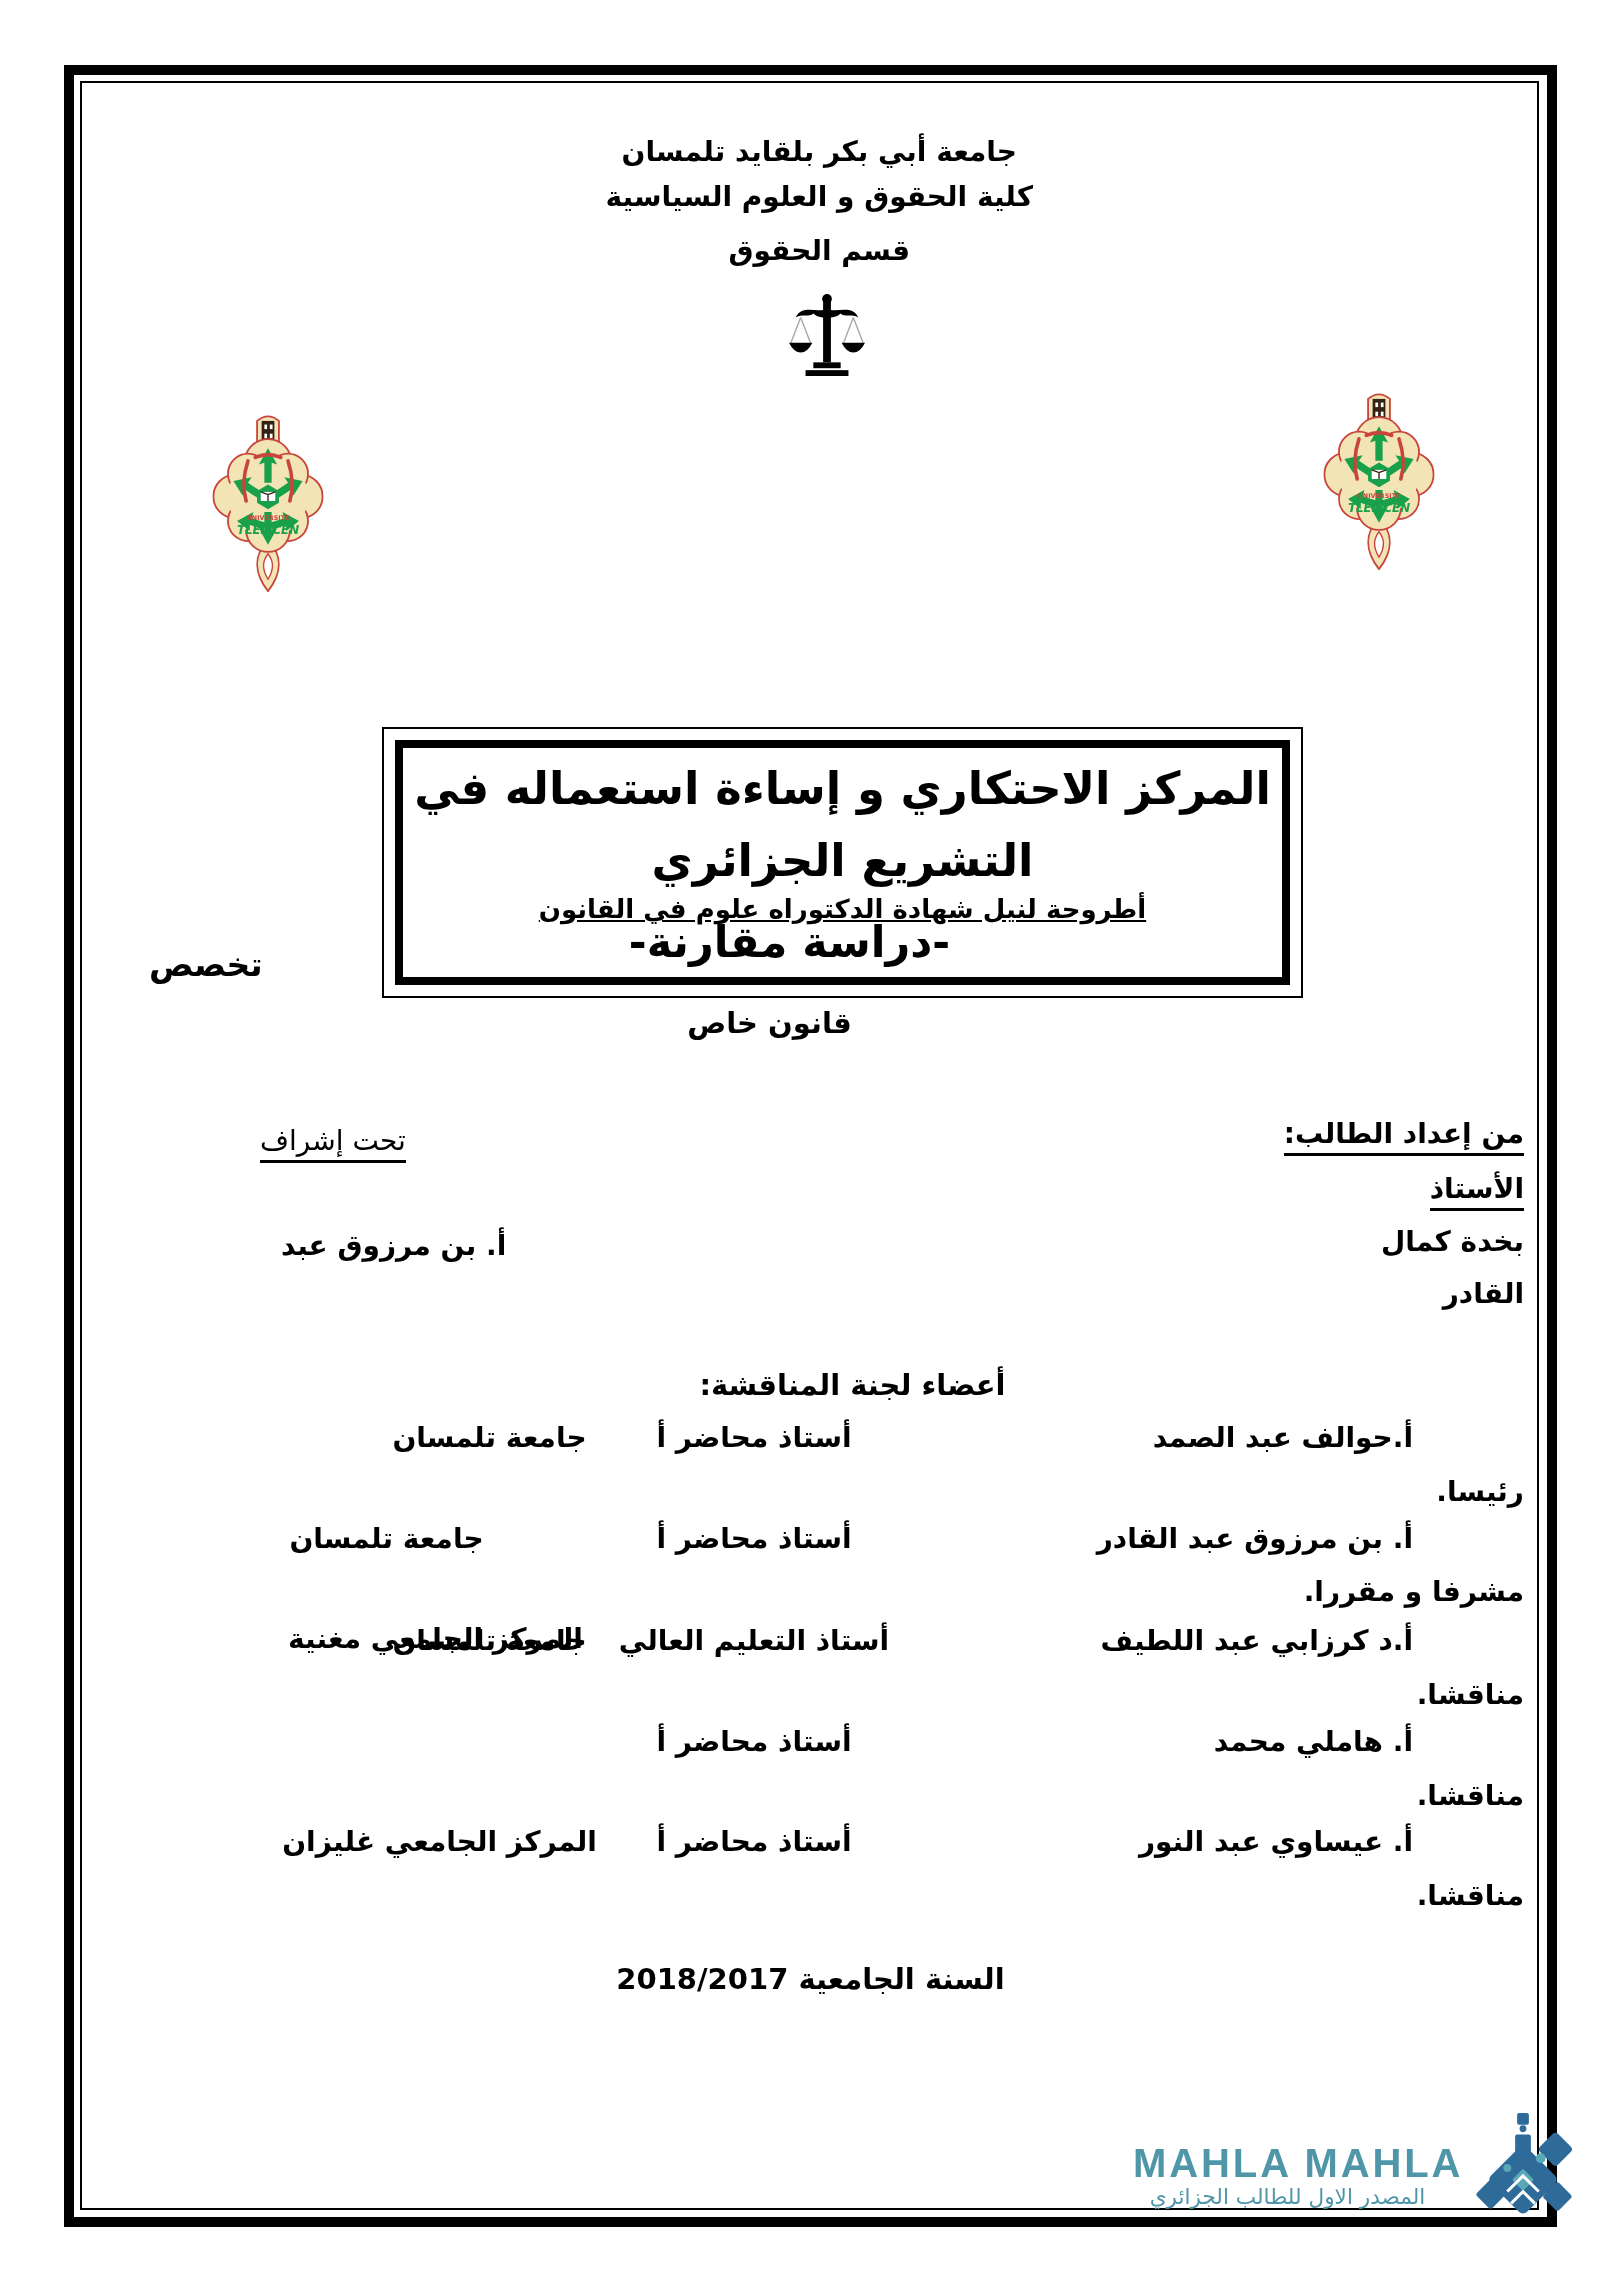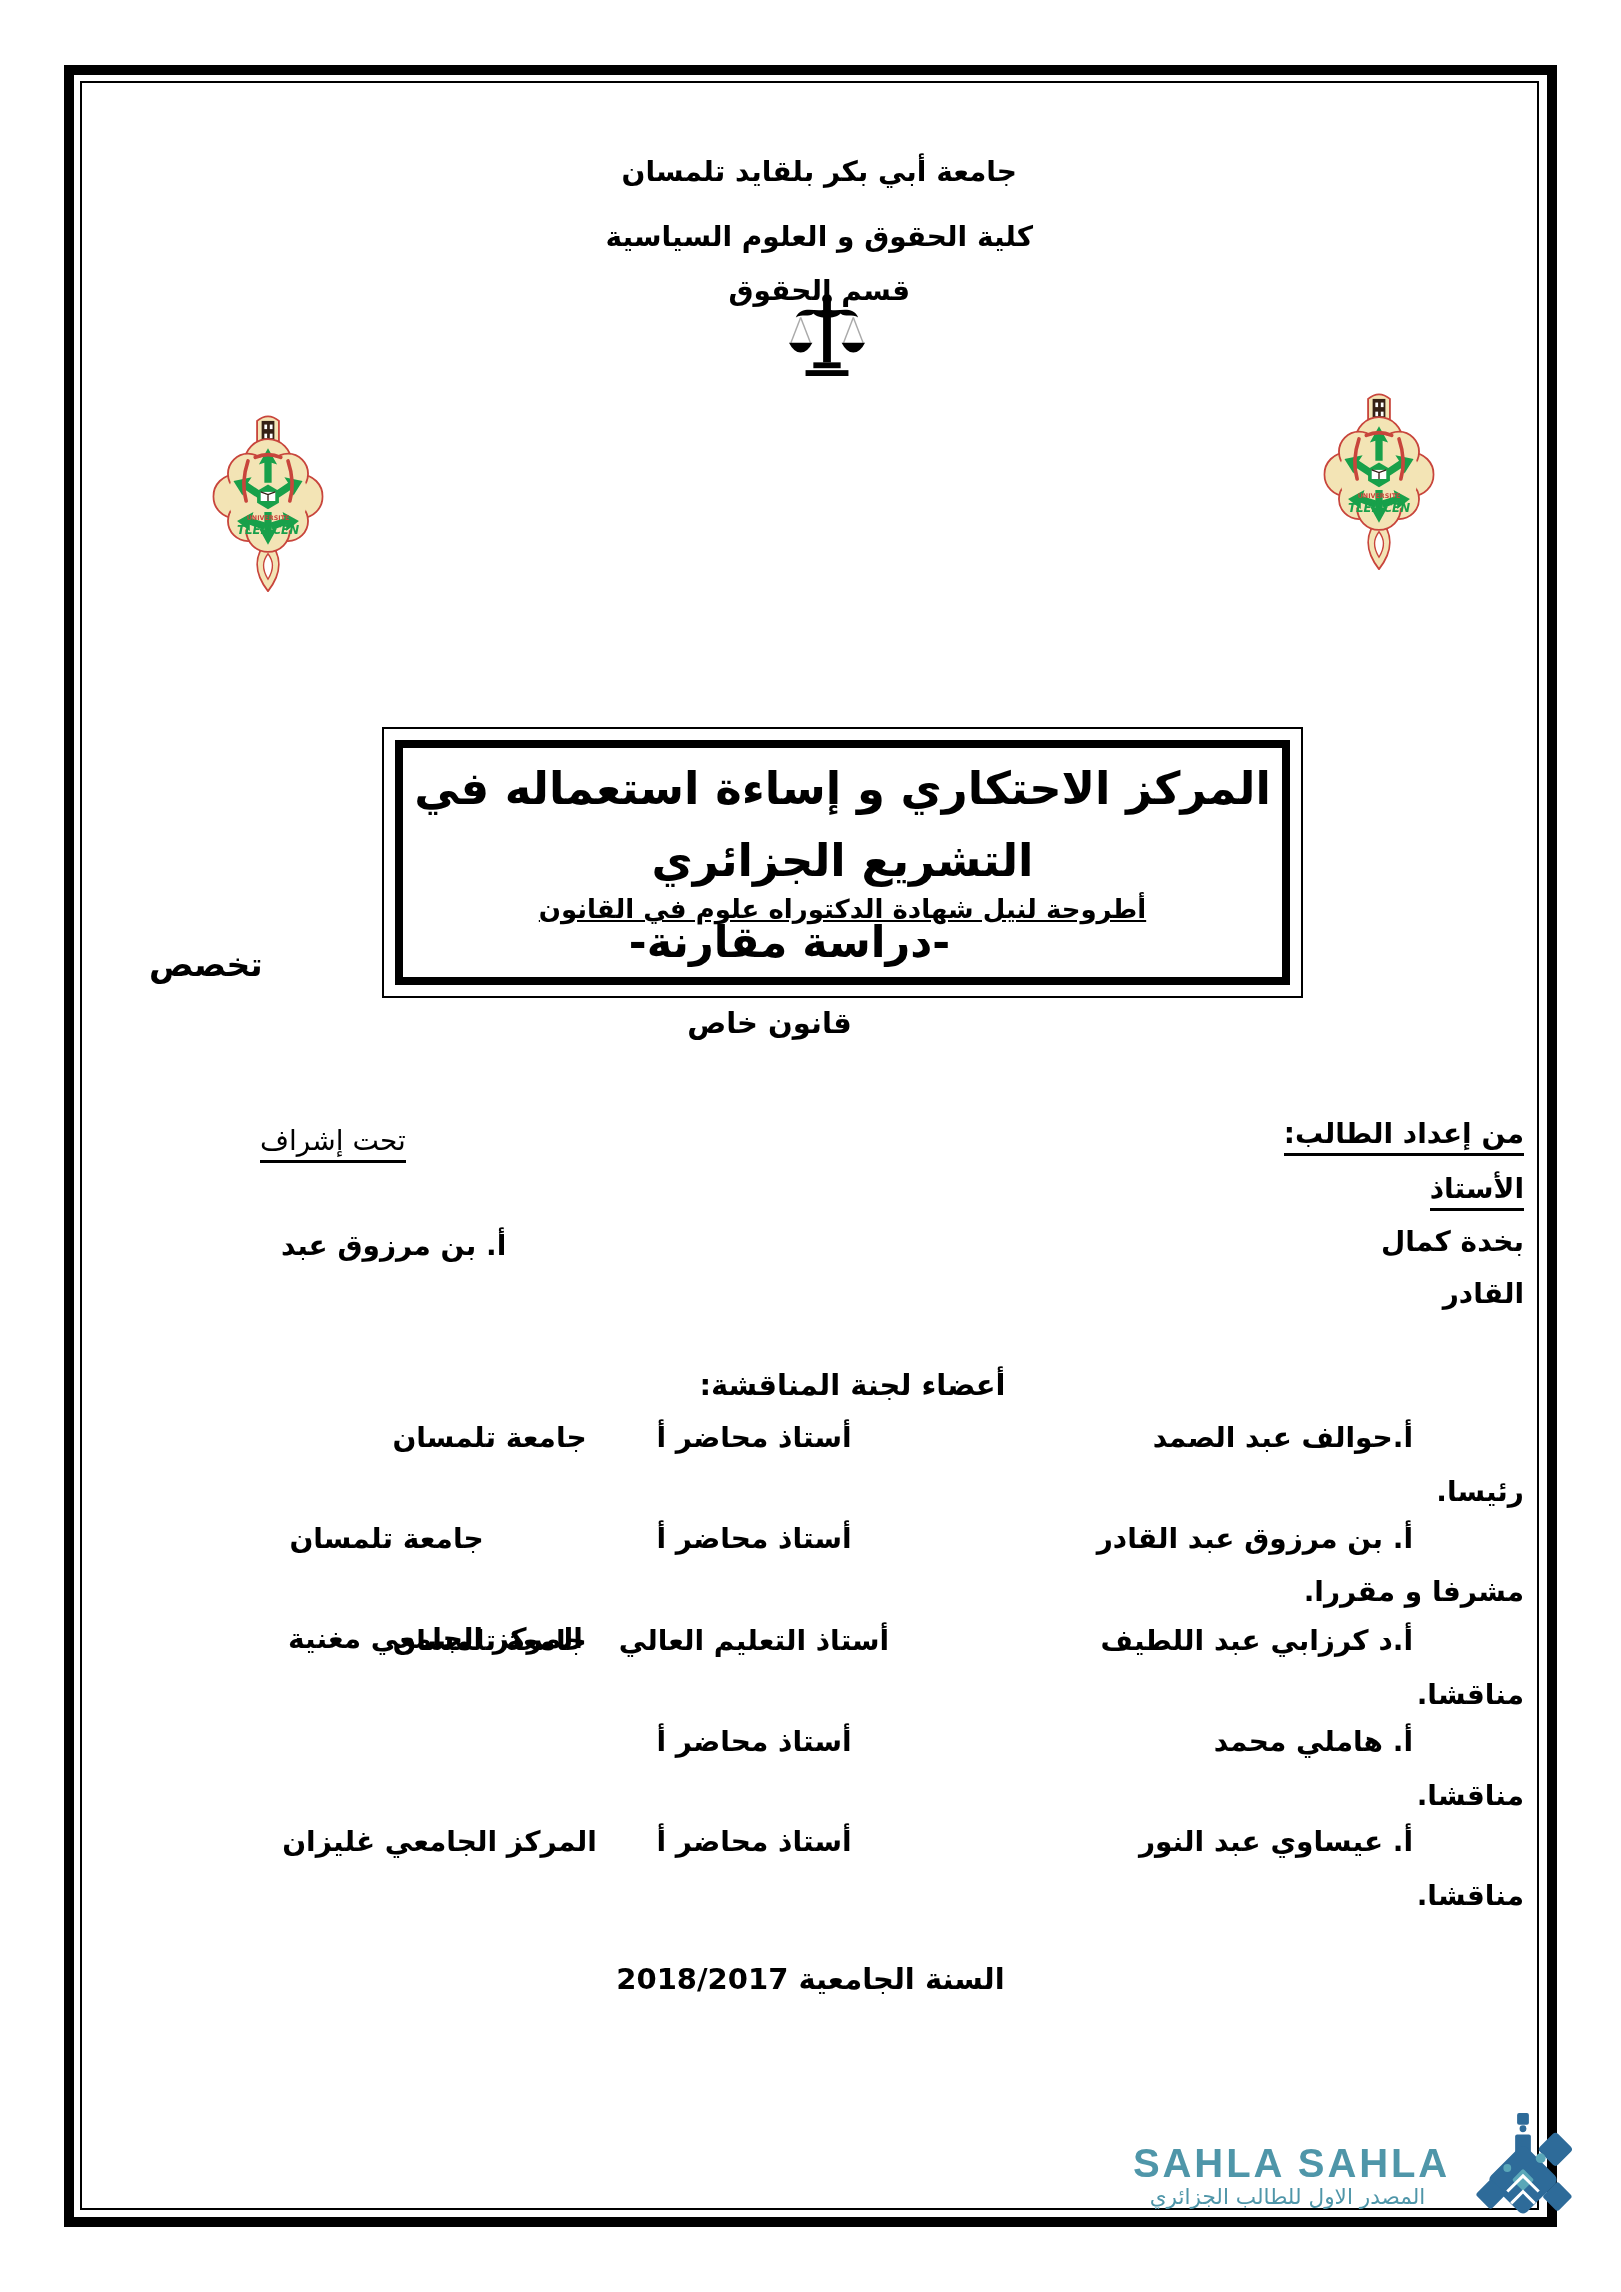--- a/index.html
+++ b/index.html
@@ -6,21 +6,21 @@
   html,body { width:1621px; height:2293px; background:#fff; overflow:hidden; position:relative;
               font-family:"DejaVu Sans", sans-serif; color:#000; }
   .abs { position:absolute; }
 
   
   .frame-outer { left:64px; top:65px; width:1493px; height:2162px; border:10.8px solid #000; }
   .frame-inner { left:80px; top:81px; width:1459px; height:2129px; border:2.9px solid #000; }
 
   
   .header { left:0; right:0; top:129px; text-align:center; padding-left:17.6px; font-weight:bold; }
-  .header .h-line { font-size:28px; line-height:45px; direction:rtl;margin-top:20px; }
+  .header .h-line { font-size:28px; line-height:45px; direction:rtl; }
   .header .h-dept { font-size:28px; line-height:39px; margin-top:11.8px; direction:rtl; }
   .scales { left:788px; top:292px; width:78px; height:90px; }
 
   
   .logo-left  { left:212px; top:410px; width:112px; height:182px; }
   .logo-right { left:1323px; top:388px; width:112px; height:182px; }
 
   
   .tbox { left:382px; top:727px; width:921px; height:271px; border:2.9px solid #000; padding:11px; }
   .tbox-inner { width:100%; height:100%; border:8.8px solid #000; position:relative; text-align:center; direction:rtl; }
@@ -224,18 +224,18 @@
 </div>
 <div class="row5">
   <div class="c-name">أ. عيساوي عبد النور</div>
   <div class="c-rank">أستاذ محاضر أ</div>
   <div class="c-inst">المركز الجامعي غليزان</div>
   <div class="c-role">مناقشا.</div>
 </div>
 
 <div class="abs year">السنة الجامعية 2018/2017</div>
 
-<div class="abs wm-brand" style="color: rgb(79, 150, 169);">SAHLA SAHLA</div>
+<div class="abs wm-brand" style="color: rgb(79, 150, 169);">MAHLA MAHLA</div>
 <div class="abs wm-tagline" style="color: rgb(79, 150, 169);">المصدر الاول للطالب الجزائري</div>
 <svg class="abs wm-ornament" viewBox="0 0 112 122" width="110" height="120">
     <use href="#sahla-ornament"></use>
   </svg>
 
 
 </body></html>

